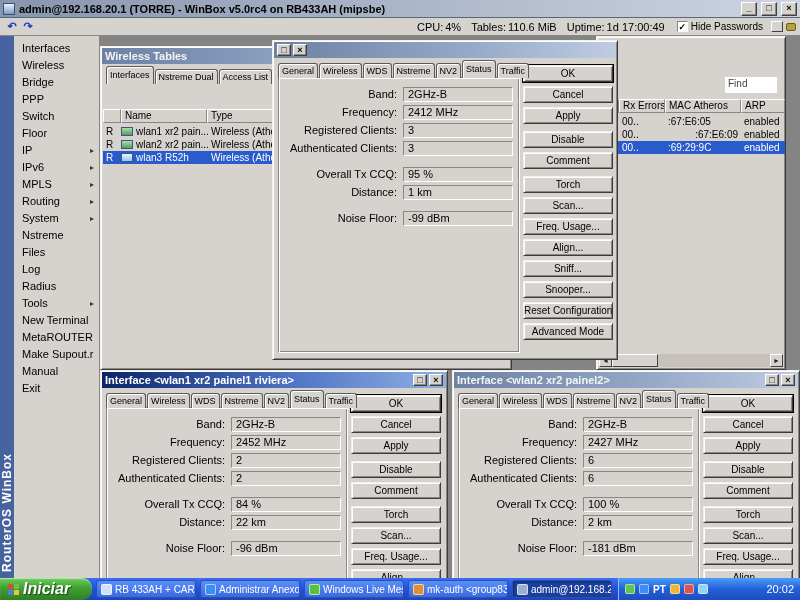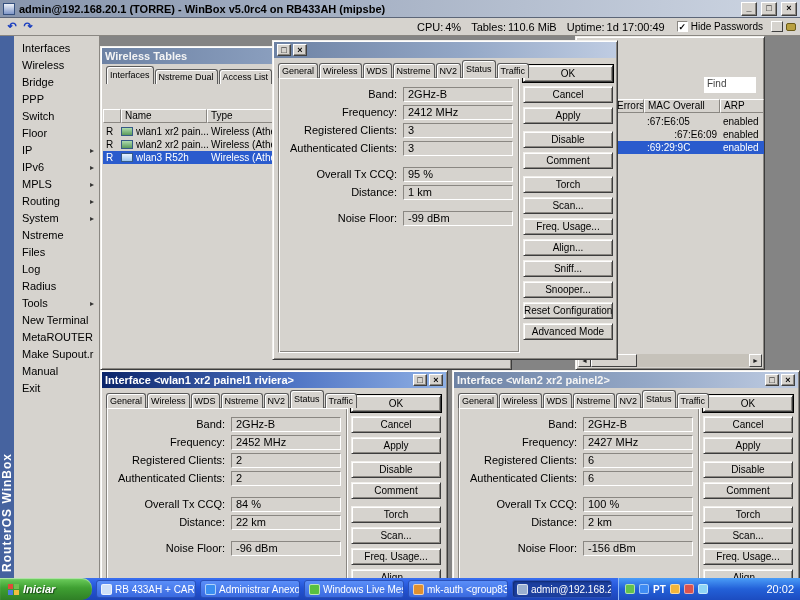--- a/index.html
+++ b/index.html
@@ -143,28 +143,28 @@
       <span class="lab">Make Supout.rif</span>
     </div>
   <div class="sitem">
       <span class="lab">Manual</span>
     </div>
   <div class="sitem">
       <span class="lab">Exit</span>
     </div>
 </div>
 
-<div class="win" style="left:575px;top:36px;width:190px;height:334px;z-index:1;">
+<div class="win" style="left:596px;top:36px;width:190px;height:334px;z-index:1;">
   <div class="abs sunk" style="right:8px;top:40px;width:52px;height:16px;background:#fff;line-height:14px;padding:0 3px;color:#444;font-size:10px;">
     <span>Find</span>
   </div>
   <div class="abs" style="left:2px;top:62px;width:186px;height:14px;display:flex;">
     <div class="hcell" style="width:20px;">s</div>
     <div class="hcell" style="width:46px;">Rx Errors</div>
-    <div class="hcell" style="width:76px;">MAC Overall</div>
+    <div class="hcell" style="width:76px;">MAC Atheros</div>
     <div class="hcell" style="width:44px;">ARP</div>
   </div>
   <div class="trow" style="left:2px;top:78px;width:186px;">
     <div class="tcell" style="width:20px;">0</div>
     <div class="tcell" style="width:46px;">00..</div>
     <div class="tcell" style="width:76px;">:67:E6:05</div>
     <div class="tcell" style="width:44px;">enabled</div>
   </div>
   <div class="trow" style="left:2px;top:91px;width:186px;">
     <div class="tcell" style="width:20px;">0</div>
@@ -326,21 +326,21 @@
     <div class="frow" style="top:88px;">
         <div class="flbl">Overall Tx CCQ:</div>
         <div class="vbox">100 %</div>
       </div>
     <div class="frow" style="top:106px;">
         <div class="flbl">Distance:</div>
         <div class="vbox">2 km</div>
       </div>
     <div class="frow" style="top:132px;">
         <div class="flbl">Noise Floor:</div>
-        <div class="vbox">-156 dBm</div>
+        <div class="vbox">-181 dBm</div>
       </div>
   </div>
   <div class="btncol" style="left:250px;top:24px;">
     <div class="btn default">OK</div>
     <div class="btn">Cancel</div>
     <div class="btn">Apply</div>
     <div class="btn gap">Disable</div>
     <div class="btn">Comment</div>
     <div class="btn gap">Torch</div>
     <div class="btn">Scan...</div>
@@ -408,21 +408,21 @@
 </div>
 
 <div class="abs" style="left:0;top:578px;width:800px;height:22px;background:linear-gradient(#3a6ff0,#2354d6 45%,#1d45b8);z-index:10;">
   <div style="position:absolute;left:0;top:0;width:92px;height:22px;border-radius:0 10px 10px 0;background:linear-gradient(#6ecf5e,#3fa032 45%,#2f7f26);display:flex;align-items:center;gap:4px;padding:0 8px;box-shadow:inset 0 1px 1px rgba(255,255,255,.5);">
     <span style="display:grid;grid-template-colum ns:5px 5px;grid-template-columns:5px 5px;grid-template-rows:5px 5px;gap:1px;">
       <span style="background:#e04a3a;"></span>
         <span style="background:#70c050;"></span>
         <span style="background:#4a80e0;"></span>
         <span style="background:#f0c040;"></span>
     </span>
-    <span style="color:#fff;font-weight:bold;font-style:italic;font-size:11px;text-shadow:1px 1px 1px #1c4a18;">Iniciar</span>
+    <span style="color:#fff;font-weight:bold;font-style:italic;font-size:16px;text-shadow:1px 1px 1px #1c4a18;">Iniciar</span>
   </div>
   <div class="task" style="left:96px;width:100px;">
     <span class="ticon" style="background:#cfe0f8;"></span>
     <span>RB 433AH + CART...</span>
   </div>
   <div class="task" style="left:200px;width:100px;">
     <span class="ticon" style="background:#3a8ef0;"></span>
     <span>Administrar Anexos...</span>
   </div>
   <div class="task" style="left:304px;width:100px;">

